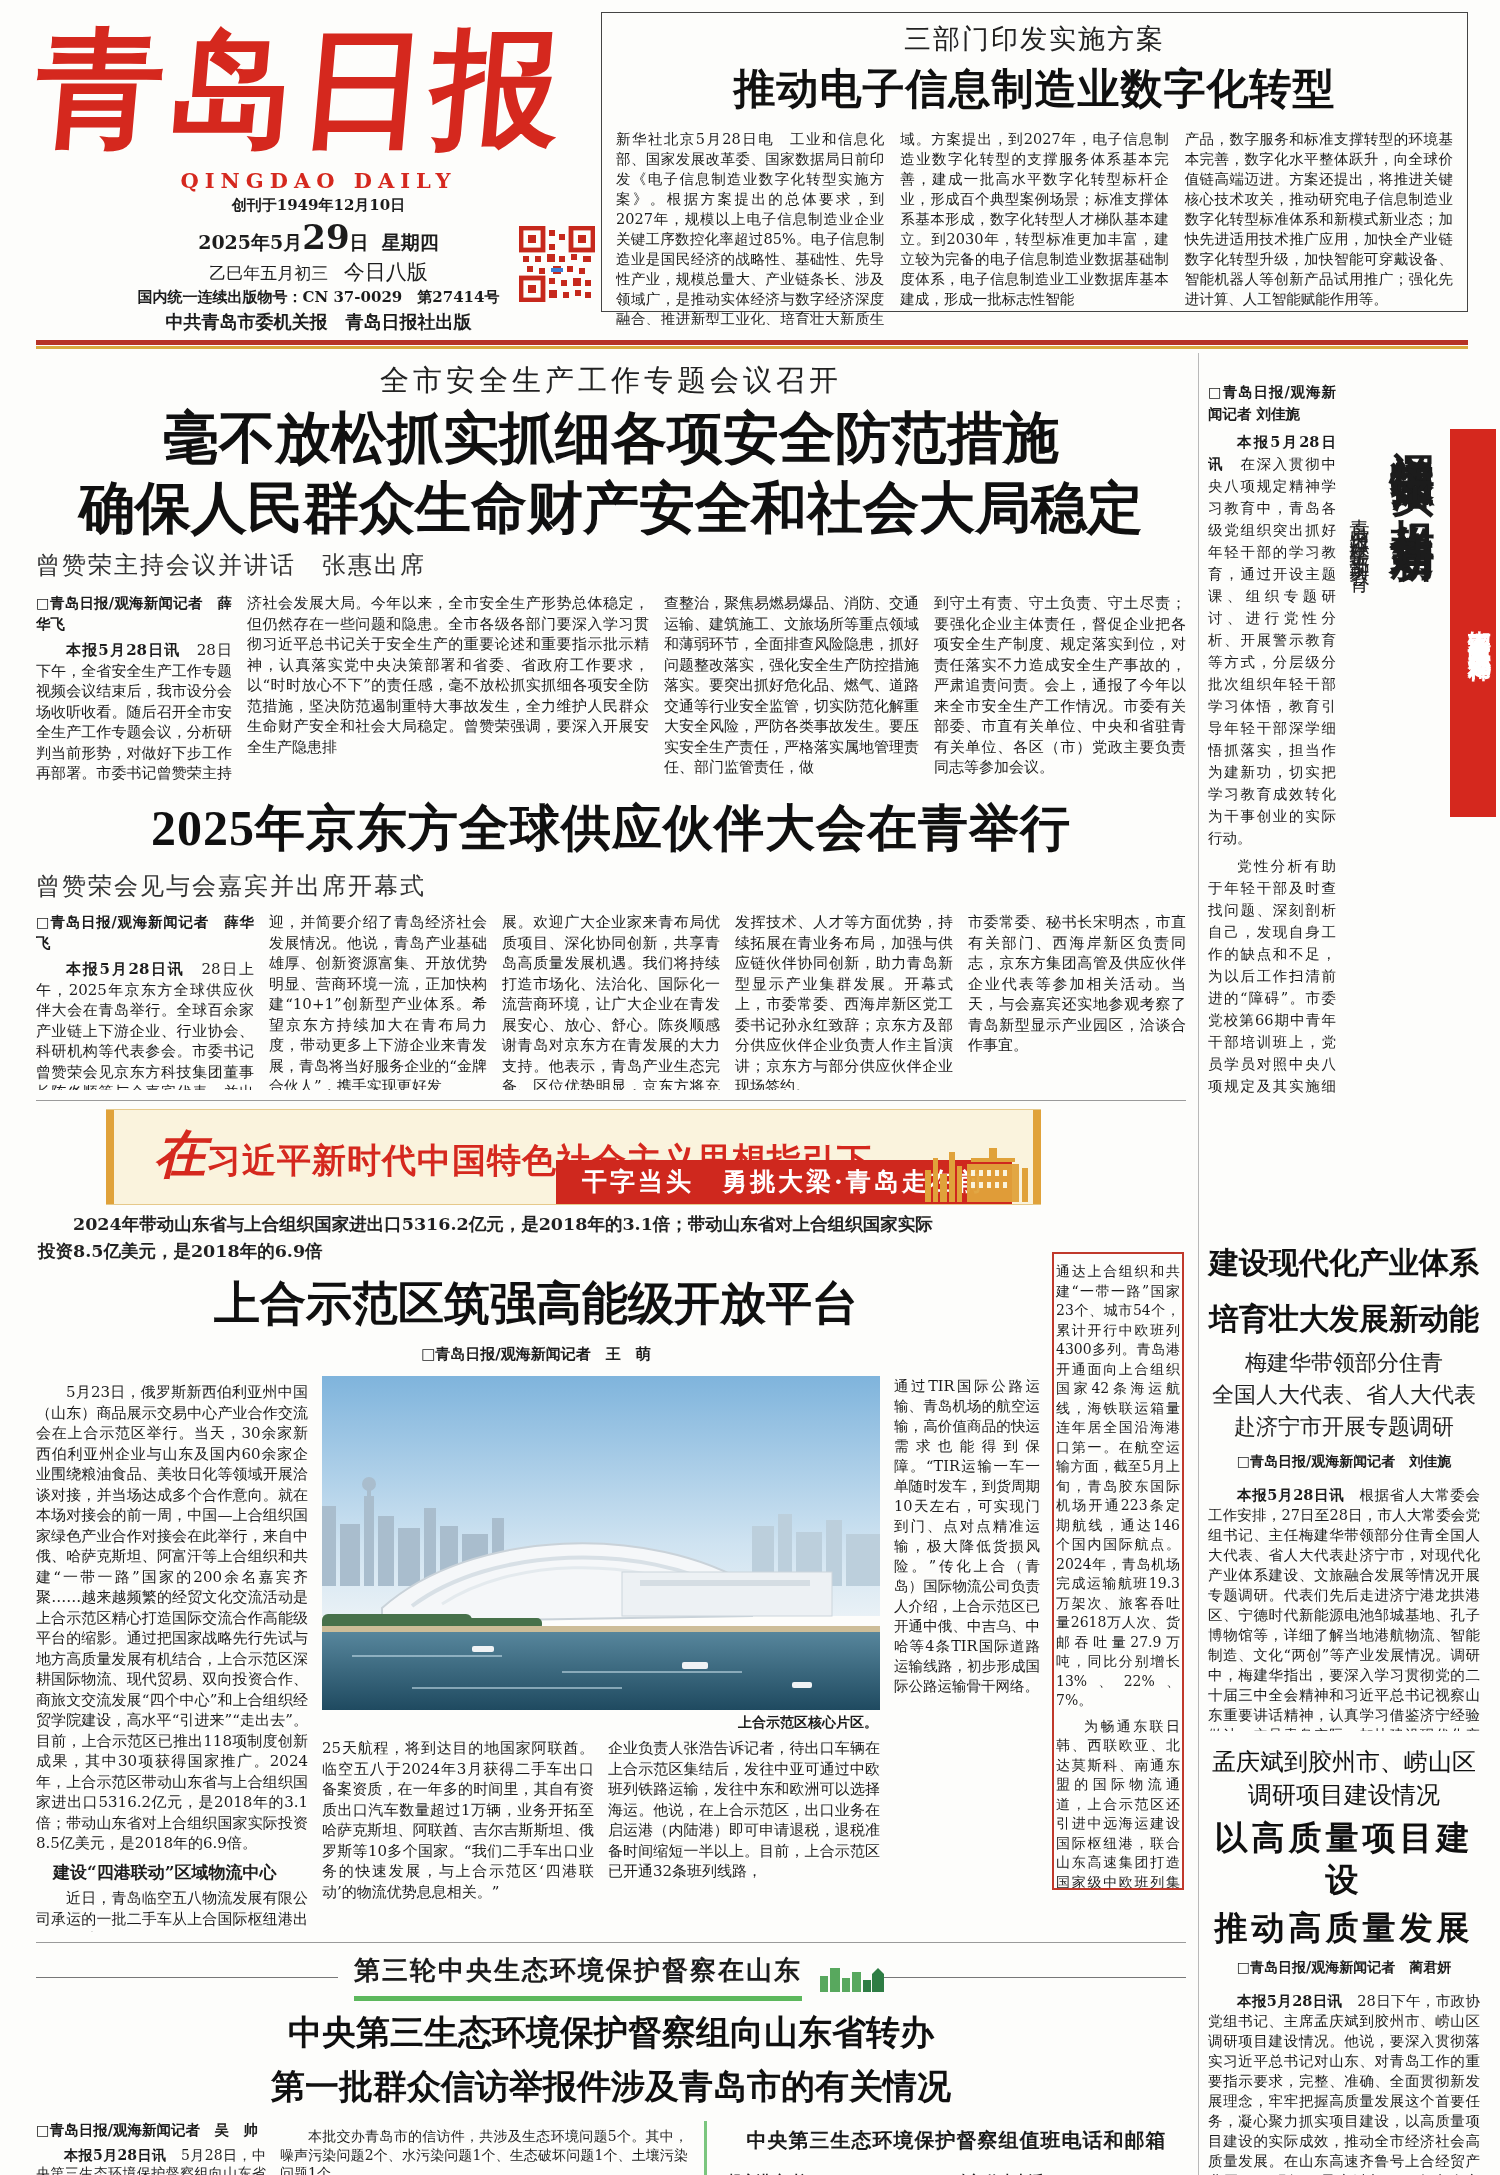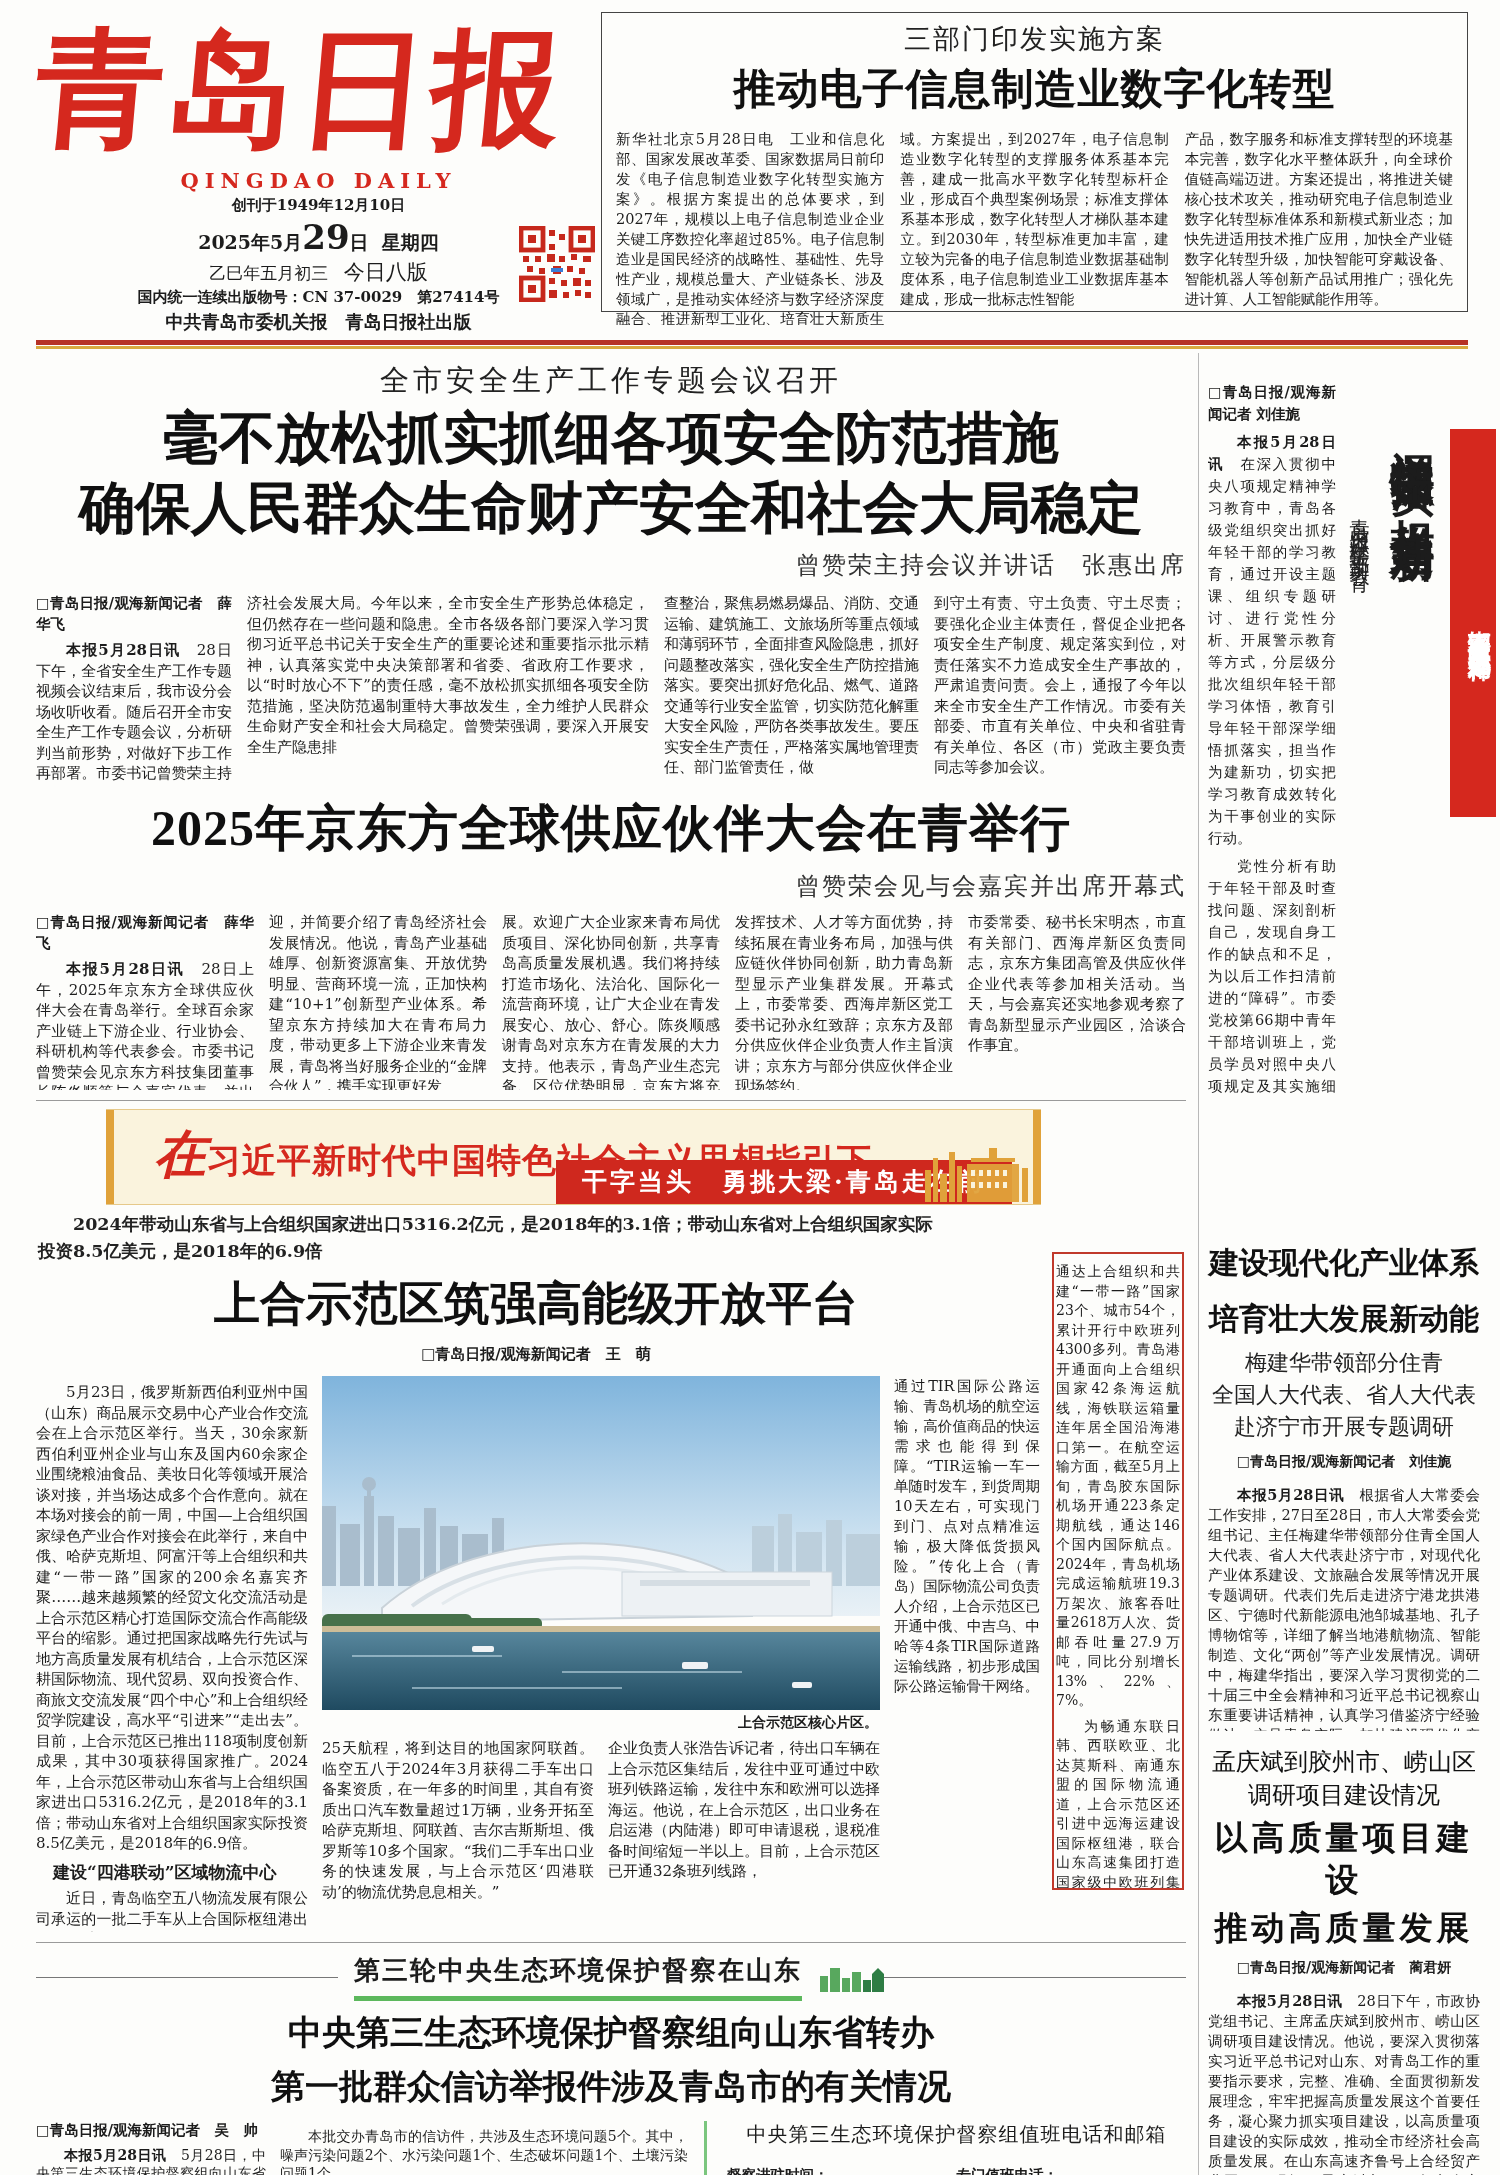--- a/index.html
+++ b/index.html
@@ -33,21 +33,21 @@
 
   
   .mid { display:flex; margin-top:4px; }
   .main-col { width:1150px; flex:none; }
   .side-col { width:282px; flex:none; margin-left:12px; border-left:1px solid #b9b9b9; padding-left:9px;}
 
   
   .a1-kicker { text-align:center; font-size:29px; letter-spacing:4px; color:#222; margin-top:8px;
                font-family:"Liberation Sans",sans-serif;}
   .a1-h { text-align:center; font-size:56px; line-height:66px; letter-spacing:0px; margin-top:4px;}
-  .a-sub { text-align:right; font-size:24px; color:#333; margin-top:8px; letter-spacing:2px;
+  .a-sub { text-align:left; font-size:24px; color:#333; margin-top:8px; letter-spacing:2px;
            font-family:"Liberation Sans",sans-serif;}
   .byline { font-size:14.5px; font-weight:bold; }
   .lead { font-weight:bold; }
   .a1-body { display:flex; gap:15px; margin-top:12px; height:188px; overflow:hidden;
              font-size:15px; line-height:20.5px;}
   .a1c1 { width:196px; flex:none;}
   .a1c2 { width:402px; flex:none;}
   .a1c3 { width:255px; flex:none;}
   .a1c4 { flex:1;}
 
@@ -90,21 +90,21 @@
   .eco { margin-top:10px; }
   .eco-kicker-row { display:flex; align-items:center; margin-top:8px;}
   .eco-kicker-row .fr { flex:1; border-top:1px solid #777; }
   .eco-kicker { margin:0 16px; font-size:26px; font-weight:900; letter-spacing:2px;
                 border-bottom:5px solid #5cb85c; padding-bottom:8px;}
   .eco-h { text-align:center; font-size:34px; line-height:44px; margin-top:10px;}
   .eco-body { display:flex; margin-top:12px; height:128px; overflow:hidden;}
   .eco-c1 { width:230px; flex:none; font-size:14px; line-height:18.5px;}
   .eco-c2 { width:408px; flex:none; margin-left:14px; font-size:14px; line-height:18.5px;}
   .eco-contact { flex:1; border-left:3px solid #7bc67e; margin-left:16px; padding-left:20px;}
-  .eco-ct { font-size:20px; font-weight:400; text-align:center; margin-top:0; letter-spacing:1px;}
+  .eco-ct { font-size:20px; font-weight:700; text-align:center; margin-top:6px; letter-spacing:1px;}
   .eco-grid { display:flex; flex-wrap:wrap; margin-top:14px; font-size:14.5px; line-height:26px;}
   .eco-grid > div { width:50%; }
   .eco-grid b { font-weight:900; }
 
   
   .study { display:flex; height:742px; }
   .study-body { width:128px; flex:none; font-size:14.5px; line-height:22px; overflow:hidden; padding-top:28px;}
   .v { writing-mode:vertical-rl; text-orientation:upright; }
   .study-vsub { width:30px; flex:none; margin-left:8px; font-size:20px; letter-spacing:4px; color:#222;
                 padding-top:150px; font-family:"Liberation Sans",sans-serif;}

